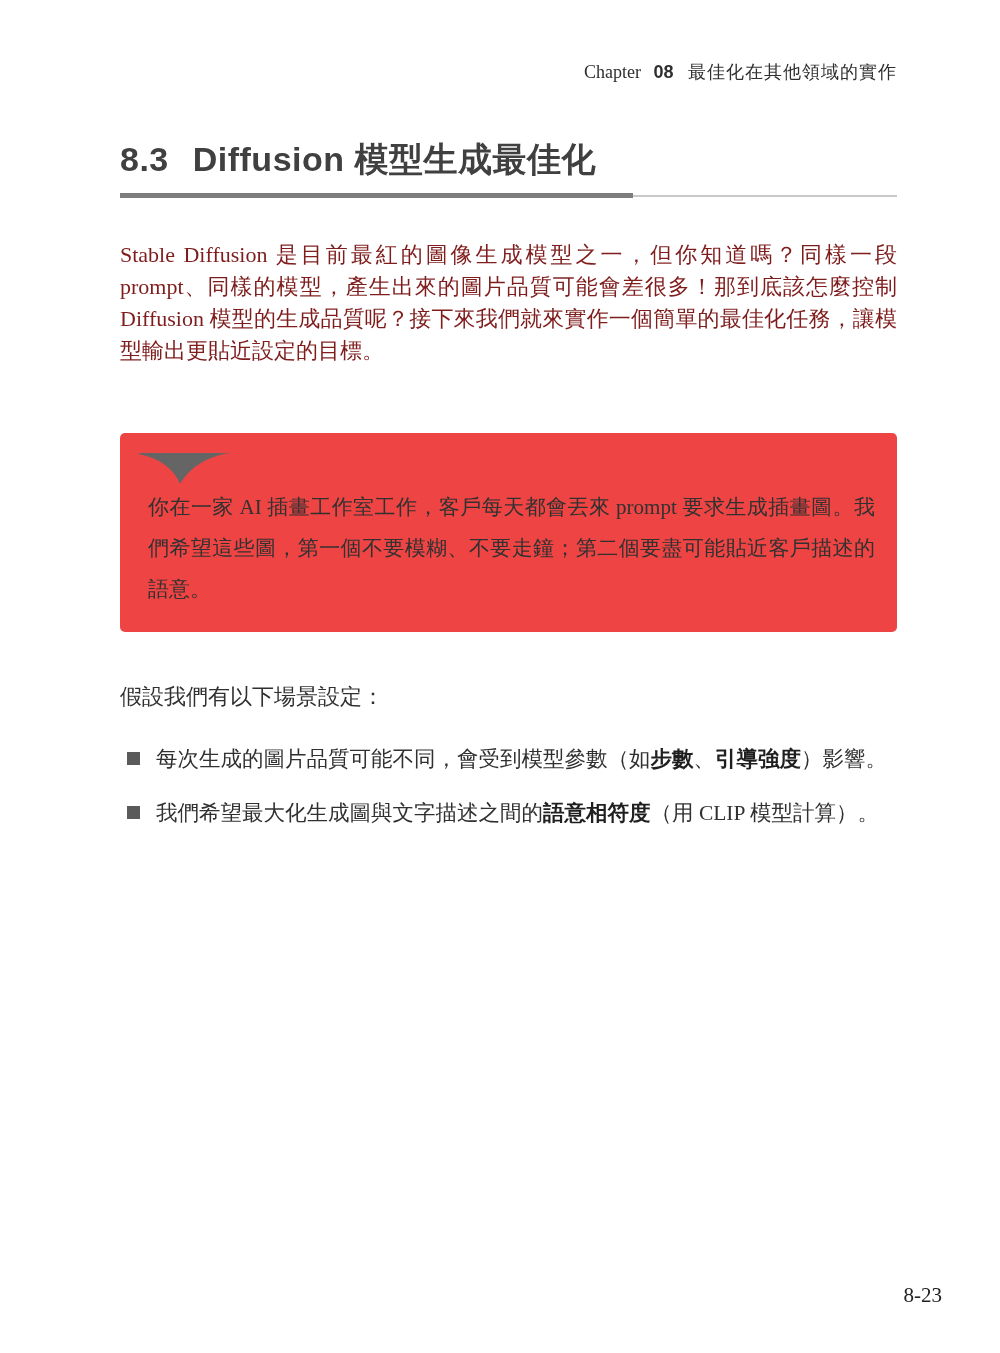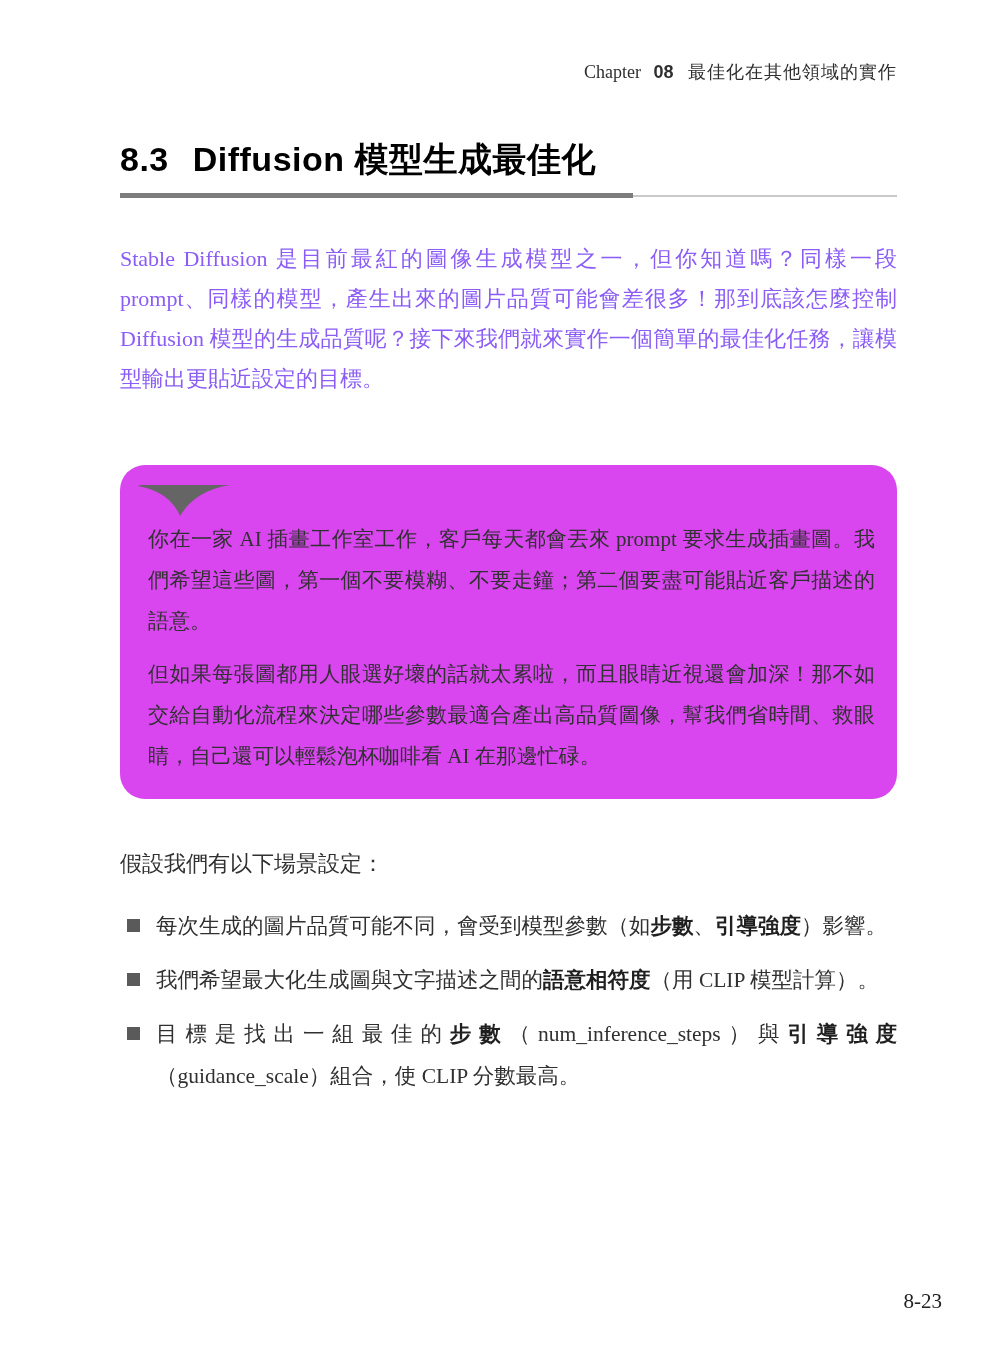--- a/index.html
+++ b/index.html
@@ -23,56 +23,56 @@
   .rh-en{font-family:var(--serif);}
   .rh-num{font-family:var(--sans);font-weight:700;margin:0 10px 0 8px;}
   .rh-zh{font-family:var(--sans);letter-spacing:1px;}
 
   
   .content{position:absolute;left:120px;top:0;width:777px;}
 
   .section-title{
     margin:138px 0 0 0;
     font-family:var(--sans);
-    font-weight:700;color:#000000;
+    font-weight:700;color:#404040;
     font-size:34px;line-height:42px;
     letter-spacing:0.5px;
   }
   .st-num{margin-right:14px;}
 
   .title-rule{position:relative;height:6px;margin-top:13px;}
   .rule-light{position:absolute;left:0;right:0;top:2px;height:2px;background:#c9c9c9;}
   .rule-dark{position:absolute;left:0;top:0;width:66%;height:5px;background:#7d7d7d;}
 
   .intro{
     margin:40px 0 0 0;
-    font-size:22px;line-height:40px;
+    font-size:22px;line-height:32px;
     text-align:justify;text-justify:inter-ideograph;
-    color:#8b5cf6;
+    color:#7f1d1d;
   }
 
   .subsection{
     margin:36px 0 0 0;
     font-family:var(--sans);font-weight:700;
     font-size:25px;line-height:34px;color:#222;
     display:flex;align-items:center;
   }
   .marker{display:inline-flex;margin-right:20px;}
   .m-dark{display:inline-block;width:24px;height:32px;background:#6b6b6b;}
   .m-light{display:inline-block;width:11px;height:32px;background:#c4c4c4;}
 
   .lead{
     margin:16px 0 0 0;
     font-size:22px;line-height:34px;color:#303030;
   }
 
   
   .callout{position:relative;margin-top:66px;}
   .callout-box{
-    background:#d946ef;border-radius:25px;
+    background:#ef4444;border-radius:5px;
     padding:54px 22px 22px 28px;
     min-height:120px;
   }
   .callout-box p{
     margin:0;font-size:21px;line-height:41px;
     text-align:justify;text-justify:inter-ideograph;color:#313131;
   }
   .callout-box p + p{margin-top:12px;}
   .callout-tab{
     position:absolute;top:-28px;left:2px;
@@ -102,21 +102,21 @@
     margin:14px 16px 0 7px;
   }
   .li-text{
     flex:1 1 auto;text-align:justify;text-justify:inter-ideograph;
   }
   .li-text .b{
     font-family:var(--sans);font-weight:700;color:#1f1f1f;
   }
 
   .page-footer{
-    position:absolute;right:58px;bottom:39px;
+    position:absolute;right:58px;bottom:45px;
     font-family:var(--serif);font-size:21px;color:#222;
   }
 </style>
 </head>
 <body>
 
 <div class="page">
 
   <header class="running-header">
     <span class="rh-en">Chapter</span>
@@ -136,42 +136,37 @@
       <span class="rule-dark"></span>
     </div>
 
     <p class="intro">Stable Diffusion 是目前最紅的圖像生成模型之一，但你知道嗎？同樣一段 prompt、同樣的模型，產生出來的圖片品質可能會差很多！那到底該怎麼控制 Diffusion 模型的生成品質呢？接下來我們就來實作一個簡單的最佳化任務，讓模型輸出更貼近設定的目標。</p>
 
 
 
     <div class="callout">
       <div class="callout-box">
         <p>你在一家 AI 插畫工作室工作，客戶每天都會丟來 prompt 要求生成插畫圖。我們希望這些圖，第一個不要模糊、不要走鐘；第二個要盡可能貼近客戶描述的語意。</p>
-        <p>但如果每張圖都用人眼選好壞的話就太累啦，而且眼睛近視還會加深！那不如交給自動化流程來決定哪些參數最適合產出高品質圖像，幫我們省時間、救眼睛，自己還可以輕鬆泡杯咖啡看 AI 在那邊忙碌。</p>
       </div>
       <svg class="tab-tail" viewBox="0 0 100 34" xmlns="http://www.w3.org/2000/svg" aria-hidden="true">
         <path d="M6,0 L96,0 C70,4 55,16 46,31 C40,16 26,5 4,1 Z" fill="#656565"></path>
       </svg>
     </div>
 
     <p class="scenario-lead">假設我們有以下場景設定：</p>
 
     <ul class="scenario-list">
         <li>
           <span class="bullet-sq"></span>
           <span class="li-text"><span>每次生成的圖片品質可能不同，會受到模型參數（如</span><span class="b">步數</span><span>、</span><span class="b">引導強度</span><span>）影響。</span></span>
         </li>
         <li>
           <span class="bullet-sq"></span>
           <span class="li-text"><span>我們希望最大化生成圖與文字描述之間的</span><span class="b">語意相符度</span><span>（用 CLIP 模型計算）。</span></span>
         </li>
-        <li>
-          <span class="bullet-sq"></span>
-          <span class="li-text"><span>目標是找出一組最佳的</span><span class="b">步數</span><span>（num_inference_steps）與</span><span class="b">引導強度</span><span>（guidance_scale）組合，使 CLIP 分數最高。</span></span>
-        </li>
       </ul>
 
   </main>
 
   <footer class="page-footer">
     <span>8-23</span>
   </footer>
 
 </div>
 

